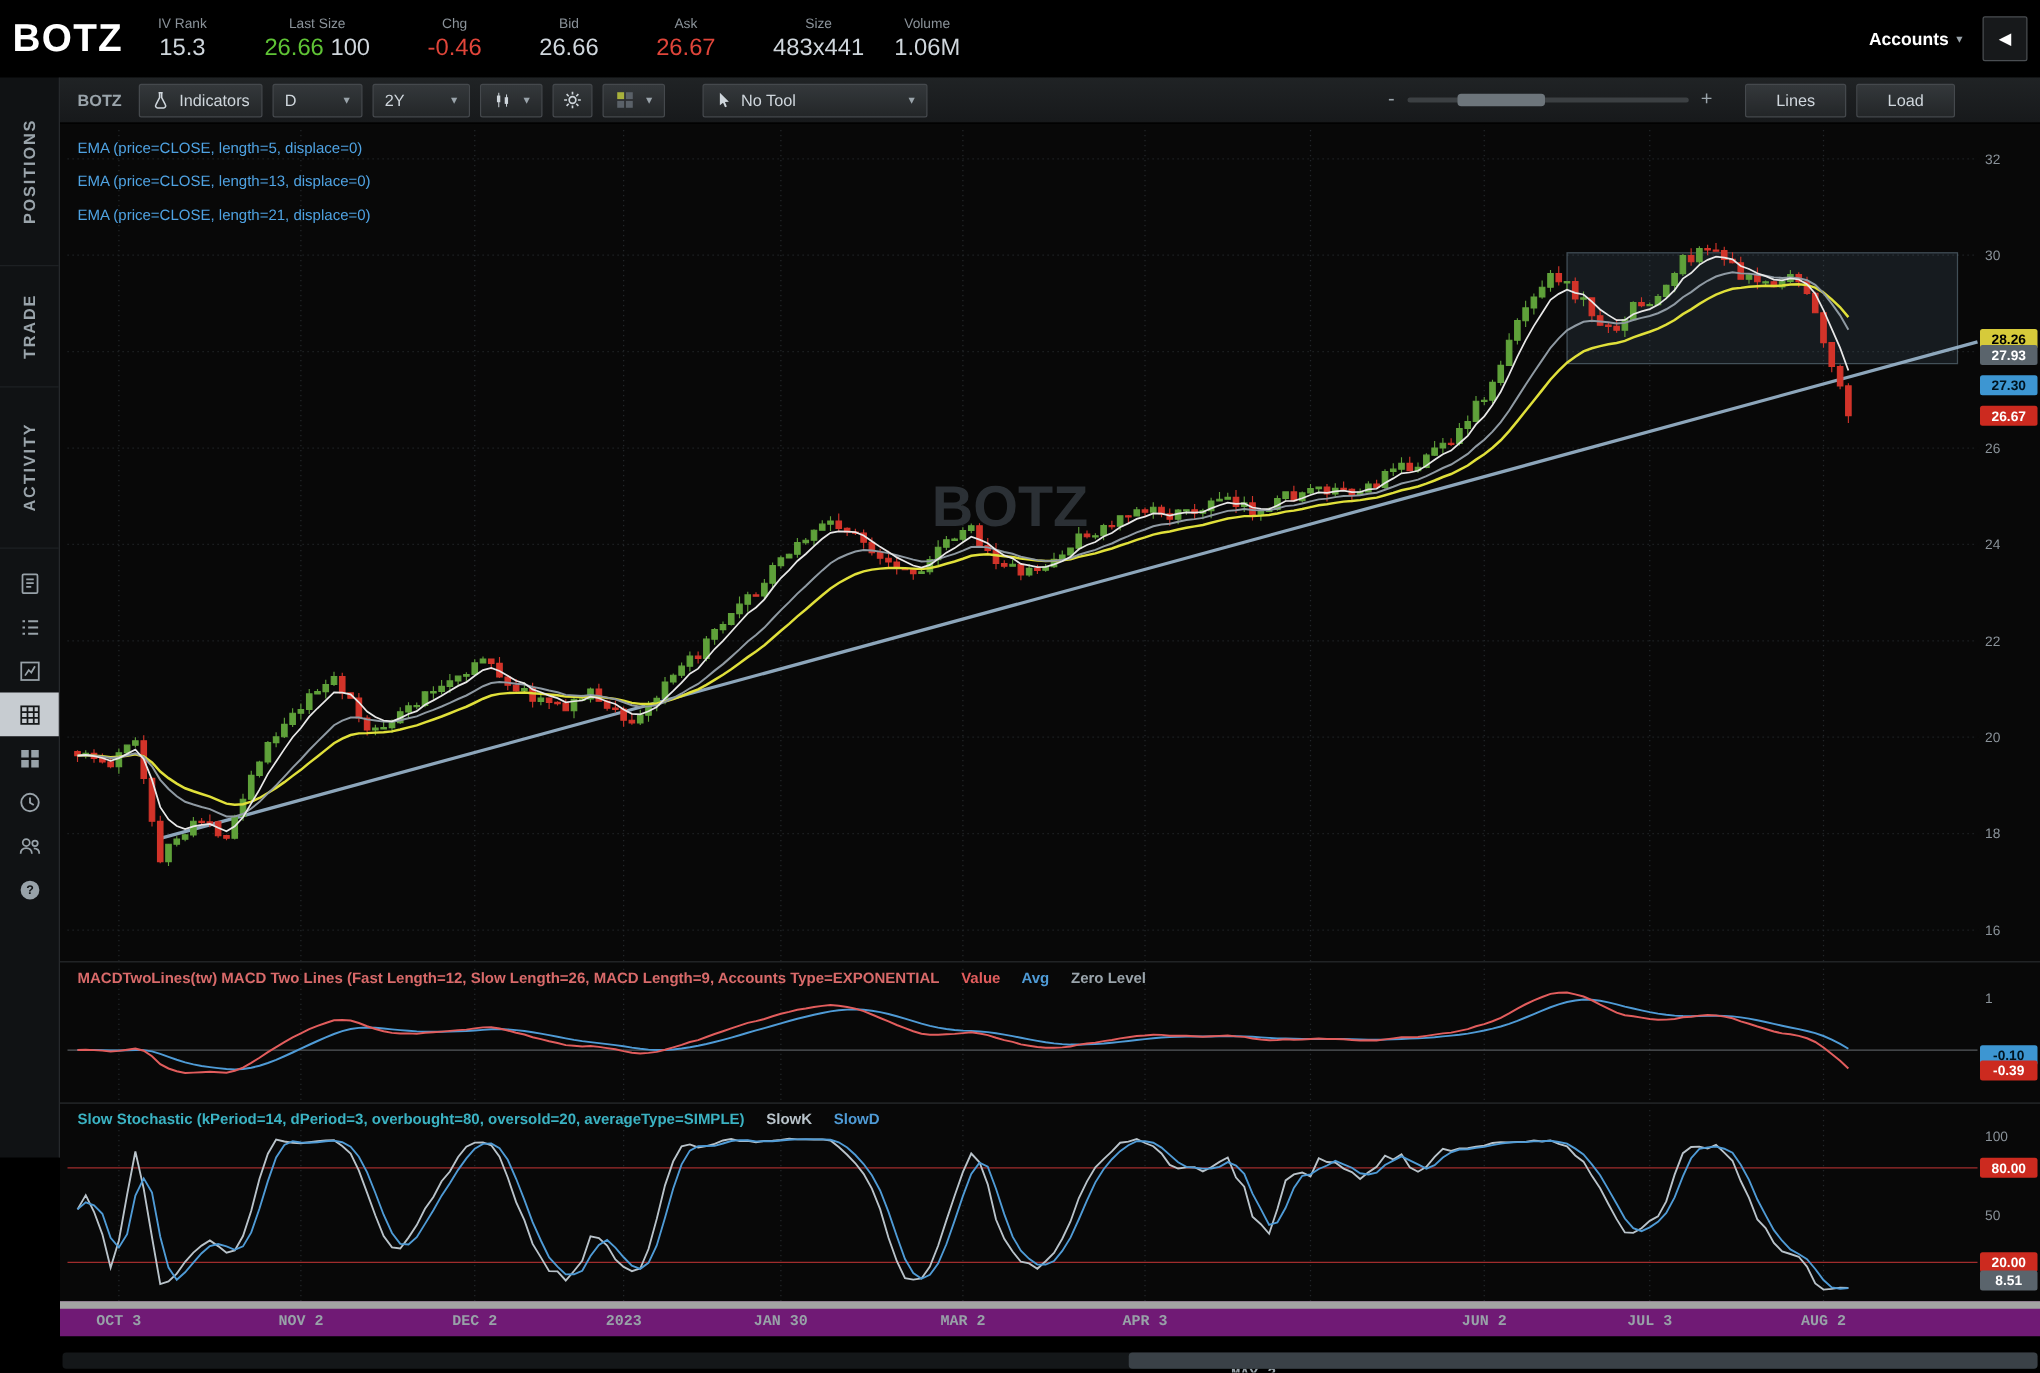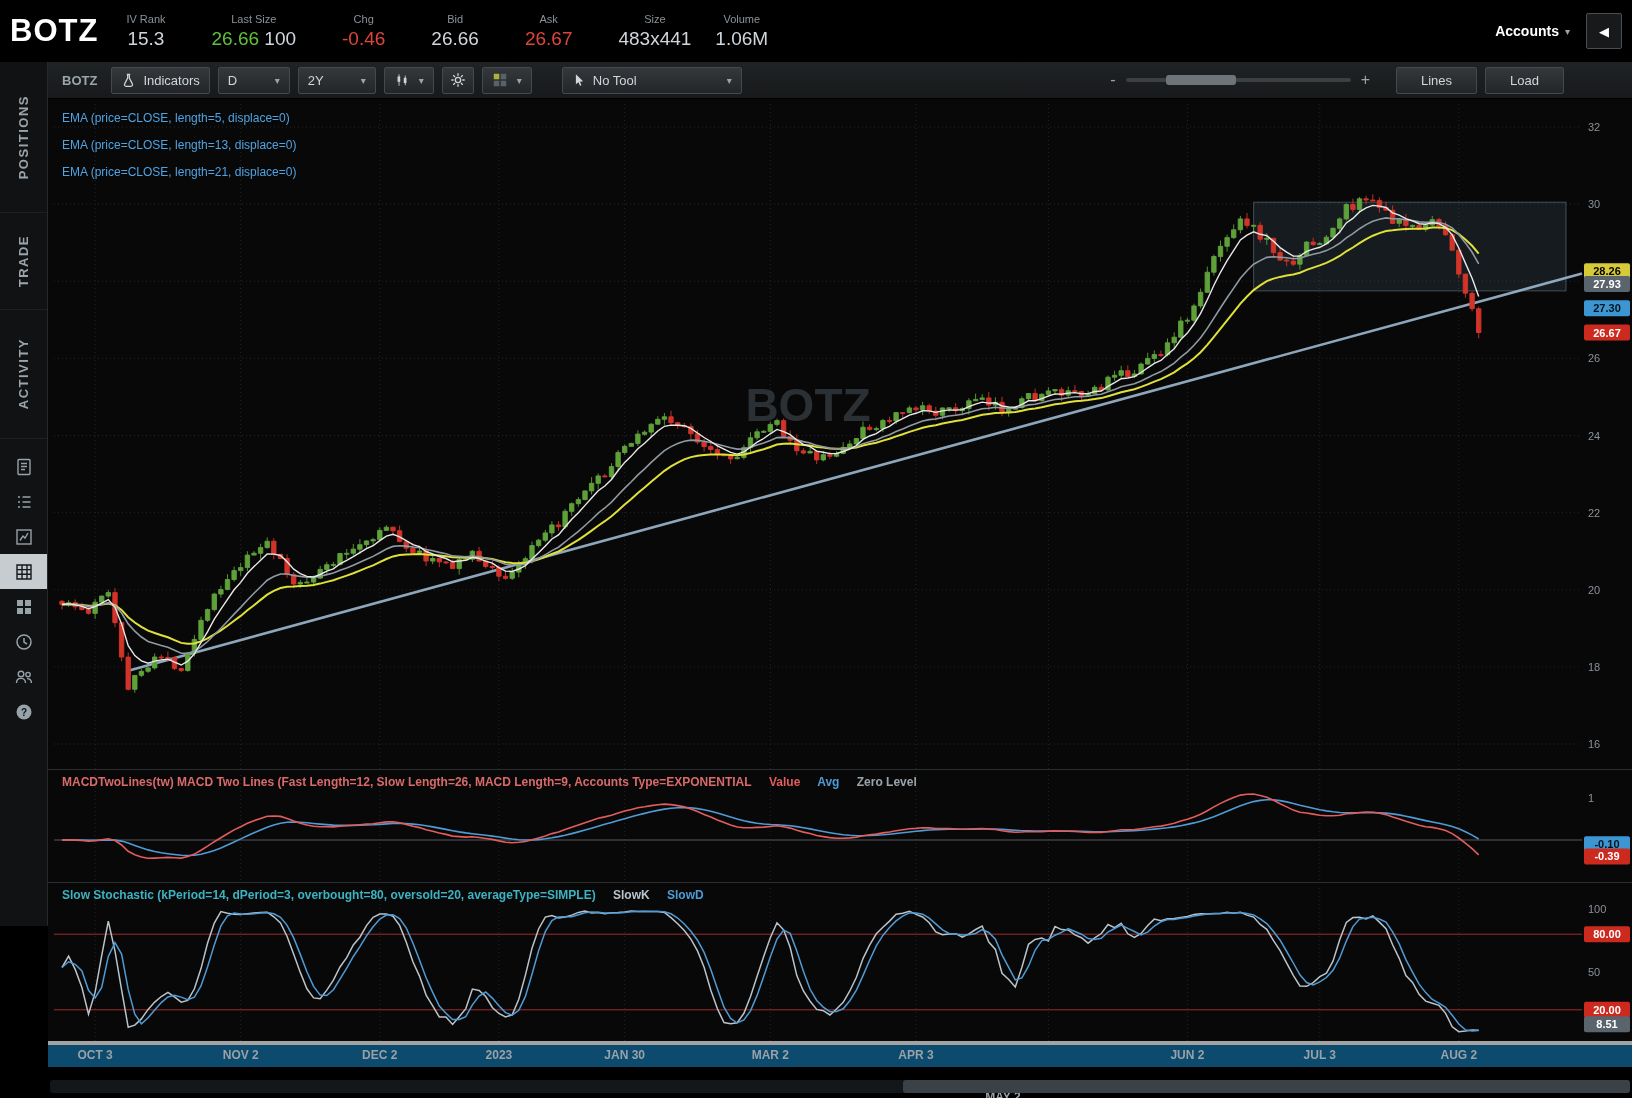--- a/index.html
+++ b/index.html
@@ -51,21 +51,21 @@
   .overlay div{line-height:27px;}
   .c-emalabel{color:#4fa3e3;}
   .paneltitle{position:absolute;left:14px;top:5px;font-size:12px;font-weight:bold;pointer-events:none;white-space:nowrap;}
   .c-salmon{color:#d96a6a;} .c-cyan{color:#3bb3c3;} .c-red{color:#e25d5d;} .c-blue{color:#4f9bd6;} .c-gray{color:#9aa4ab;} .c-k{color:#b9c3ca;margin-top:41px;}
   .paneltitle span{margin-right:14px;}
   
   .ax{fill:#8a9299;font-size:11px;}
   .bt{font-size:11px;font-weight:bold;}
   .wm{fill:#2f353a;font-size:46px;font-weight:bold;opacity:.9;}
   
-  .xaxis{height:22px;flex:0 0 22px;position:relative;background:#0c4a6e;border-top:4px solid #a3a3a3;}
+  .xaxis{height:22px;flex:0 0 22px;position:relative;background:#701a75;border-top:6px solid #a3a3a3;font-family:Liberation Mono, monospace;}
   .xl{position:absolute;top:3px;width:70px;text-align:center;font-size:12px;font-weight:bold;color:#98a2a8;}
   .scrollzone{height:38px;flex:0 0 38px;background:#000;display:flex;align-items:center;padding:0 2px;}
   .scrolltrack{width:100%;height:13px;background:#141719;border-radius:3px;position:relative;cursor:pointer;}
   .scrollthumb{position:absolute;left:54%;width:46%;top:0;height:13px;background:#3a4147;border-radius:3px;cursor:grab;}
 </style>
 </head>
 <body>
 
 <div class="app">
 

